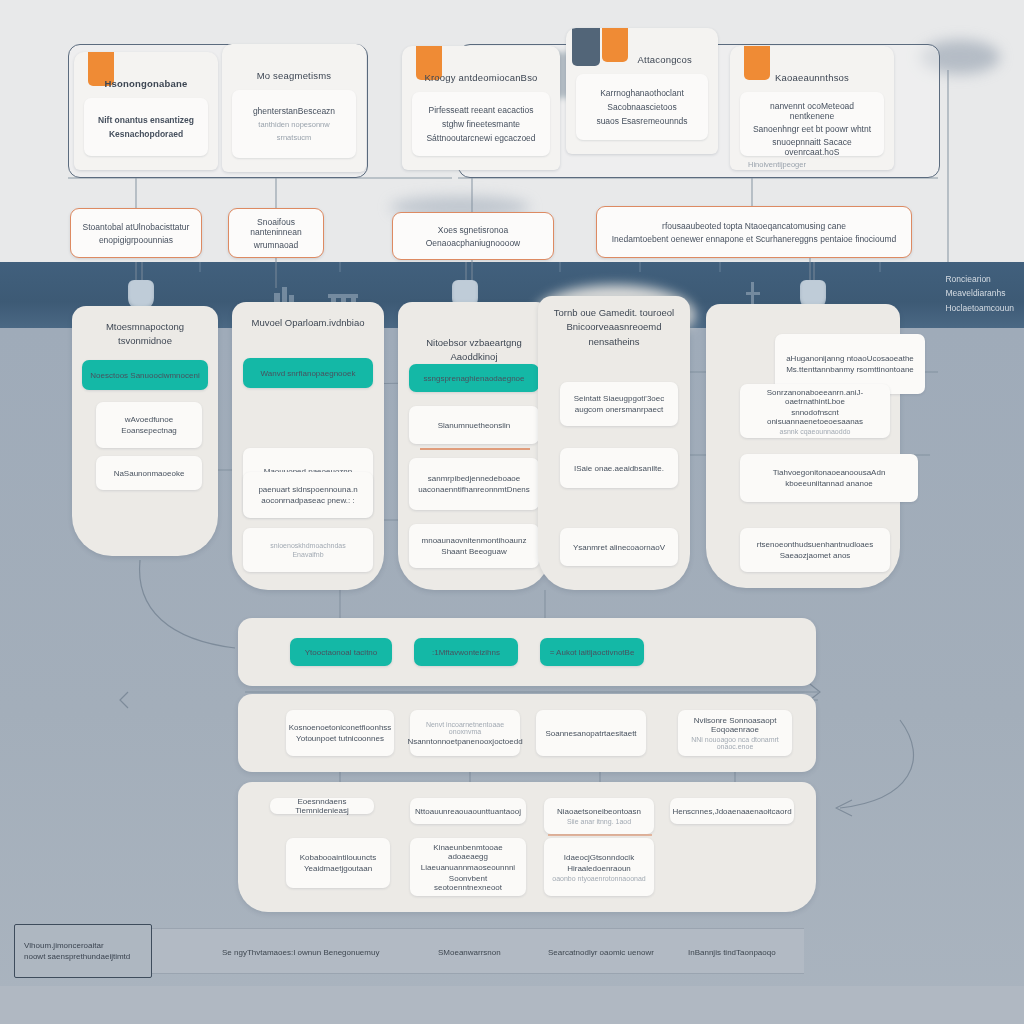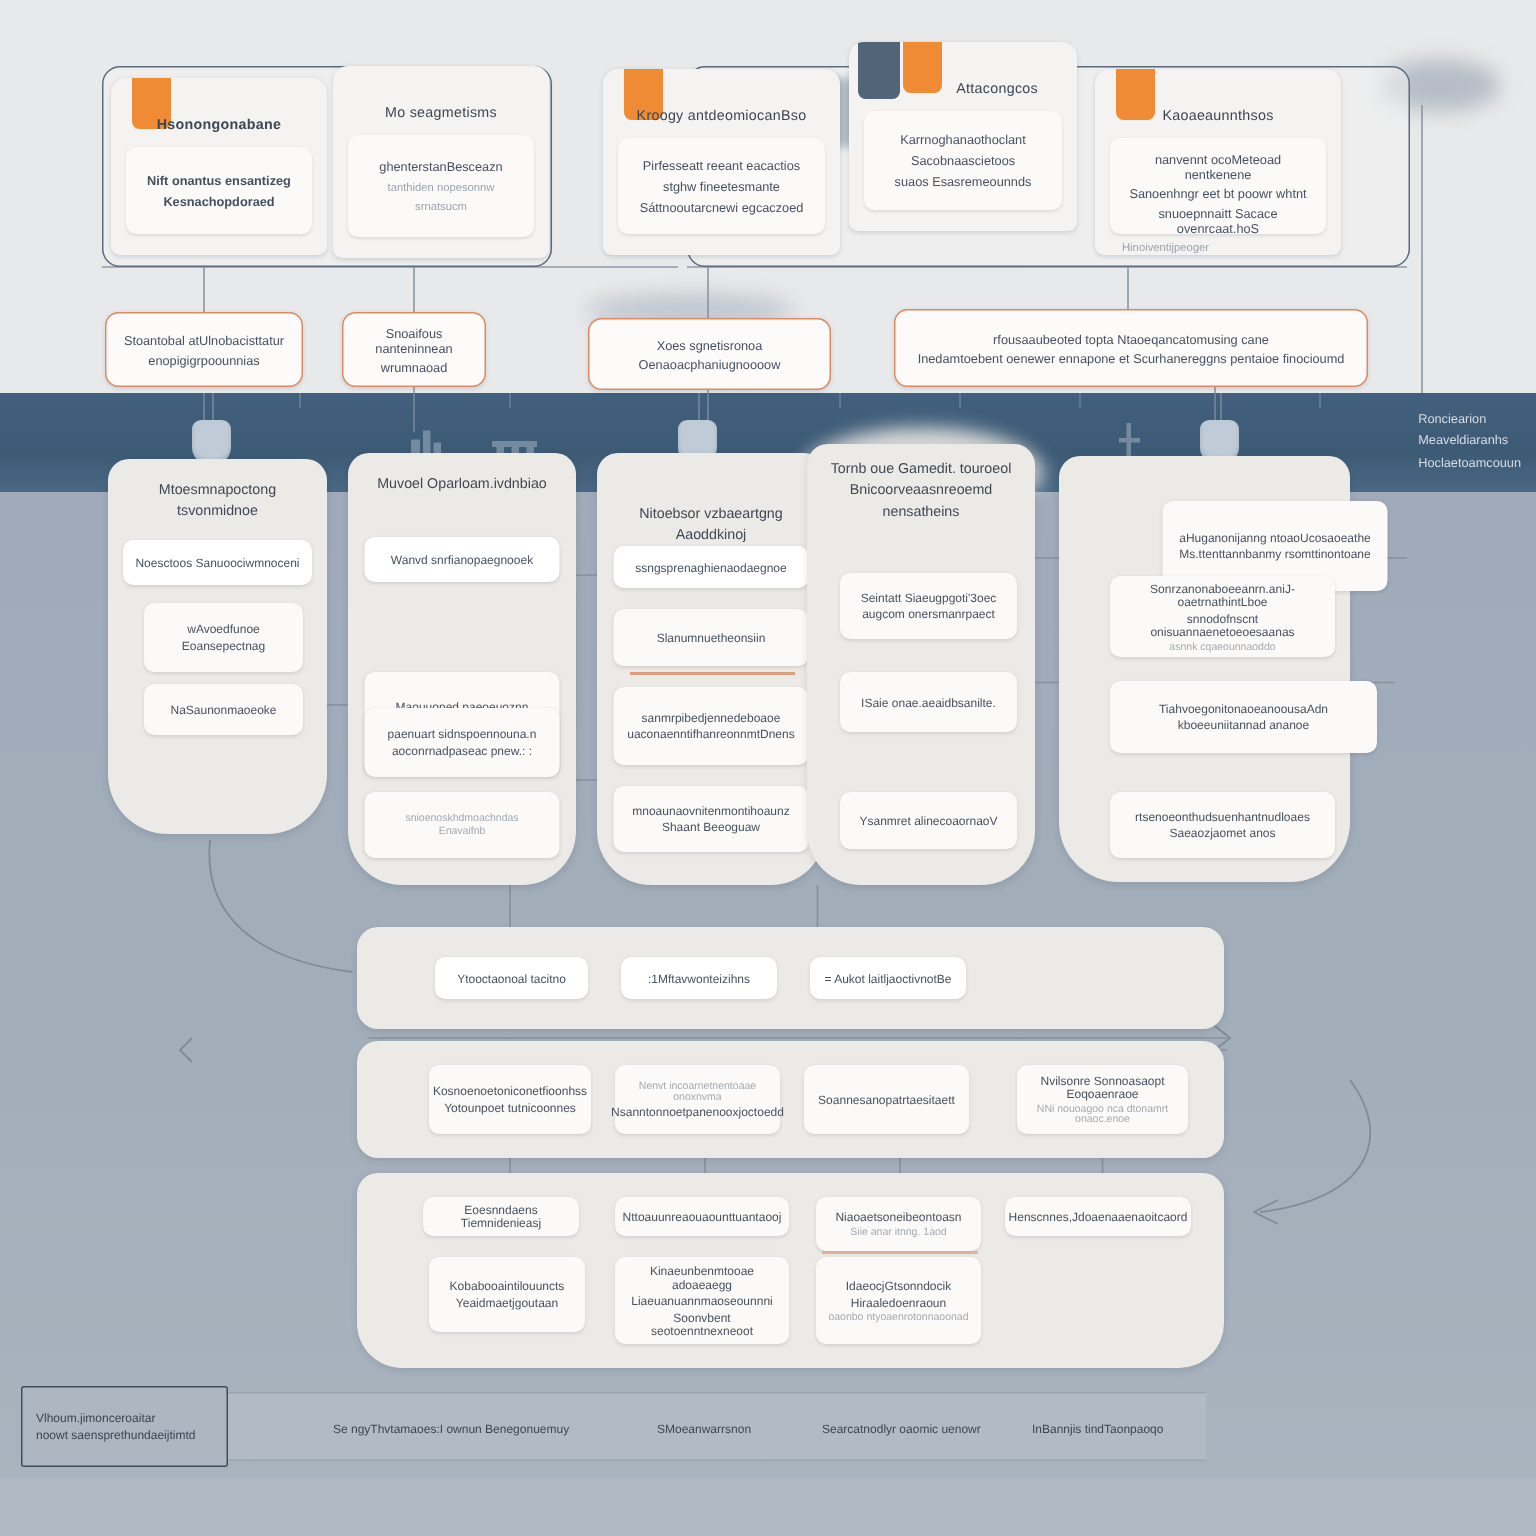--- a/index.html
+++ b/index.html
@@ -99,21 +99,21 @@
     position: absolute;
     background: #fbfaf8;
     border-radius: 7px;
     box-shadow: 0 1px 2.5px rgba(40,55,75,.13);
     display: flex; flex-direction: column;
     align-items: center; justify-content: center;
     gap: 2px; padding: 5px 7px;
   }
   .node .ln { font-size: 8px; color: #48525f; text-align: center; filter: blur(.5px); }
   .node .ln.faint { color: #a2aab3; font-size: 7px; }
-  .node.pale { background: #ffffff; }
+  .node.pale { background: #14b8a6; }
 
   
   .panel {
     position: absolute;
     background: #eceae6;
     border-radius: 14px;
     box-shadow: 0 2px 5px rgba(40,55,75,.13);
   }
 
   
@@ -444,21 +444,21 @@
     <div class="node" style="left:298px;top:16px;width:110px;height:46px;">
       <div class="ln">Soannesanopatrtaesitaett</div>
     </div>
     <div class="node" style="left:440px;top:16px;width:114px;height:46px;">
       <div class="ln">Nvilsonre Sonnoasaopt Eoqoaenraoe</div>
       <div class="ln faint">NNi nouoagoo nca dtonamrt onaoc.enoe</div>
     </div>
   </div>
 
   <div class="panel" style="left:238px;top:782px;width:578px;height:130px;border-radius:14px 14px 30px 30px;">
-    <div class="node" style="left:44px;top:16px;width:104px;height:26px;">
+    <div class="node" style="left:32px;top:16px;width:104px;height:16px;">
       <div class="ln">Eoesnndaens Tiemnidenieasj</div>
     </div>
     <div class="node" style="left:172px;top:16px;width:116px;height:26px;">
       <div class="ln">Nttoauunreaouaounttuantaooj</div>
     </div>
     <div class="node" style="left:306px;top:16px;width:110px;height:36px;">
       <div class="ln">Niaoaetsoneibeontoasn</div>
       <div class="ln faint">Siie anar itnng. 1aod</div>
     </div>
     <div class="node" style="left:432px;top:16px;width:124px;height:26px;">

